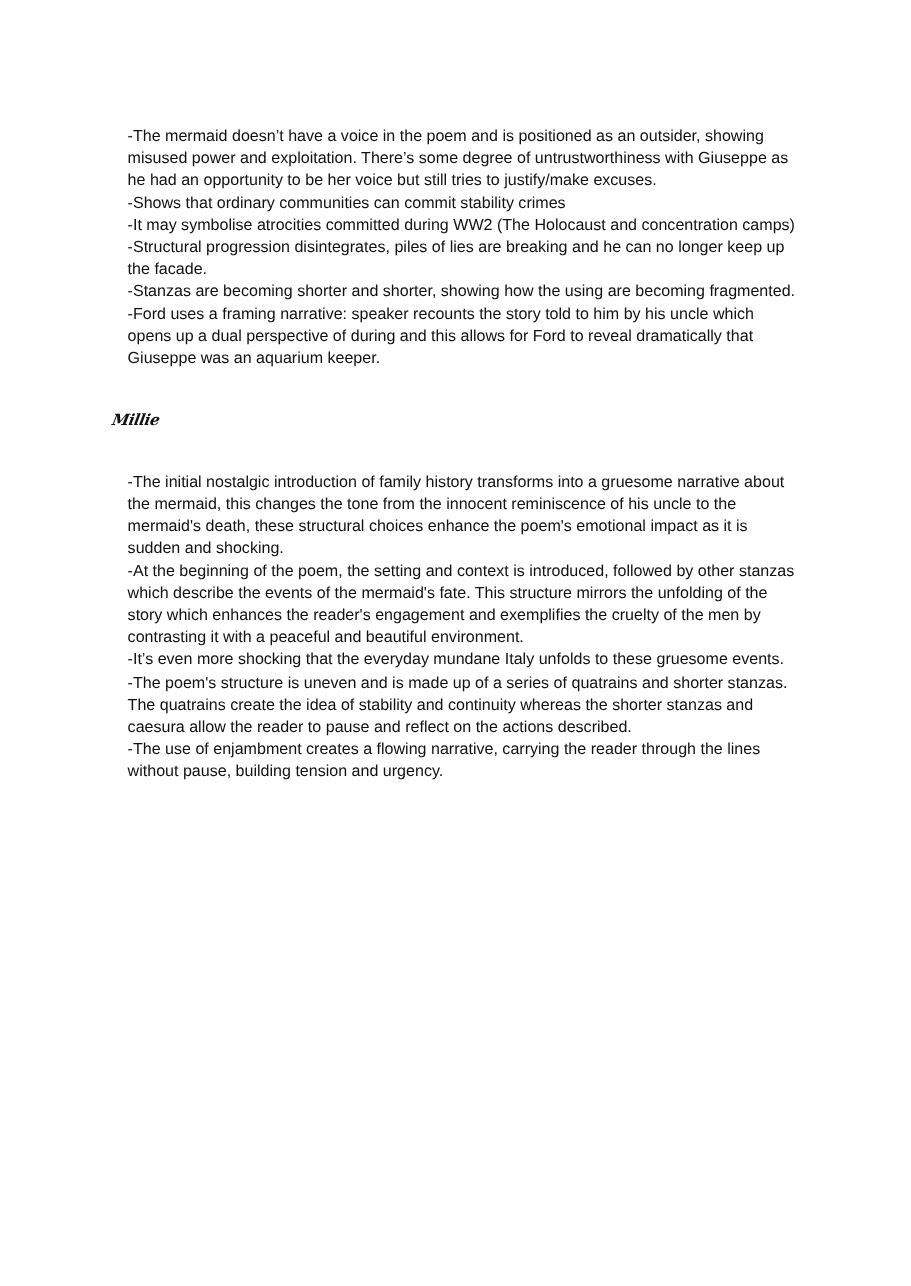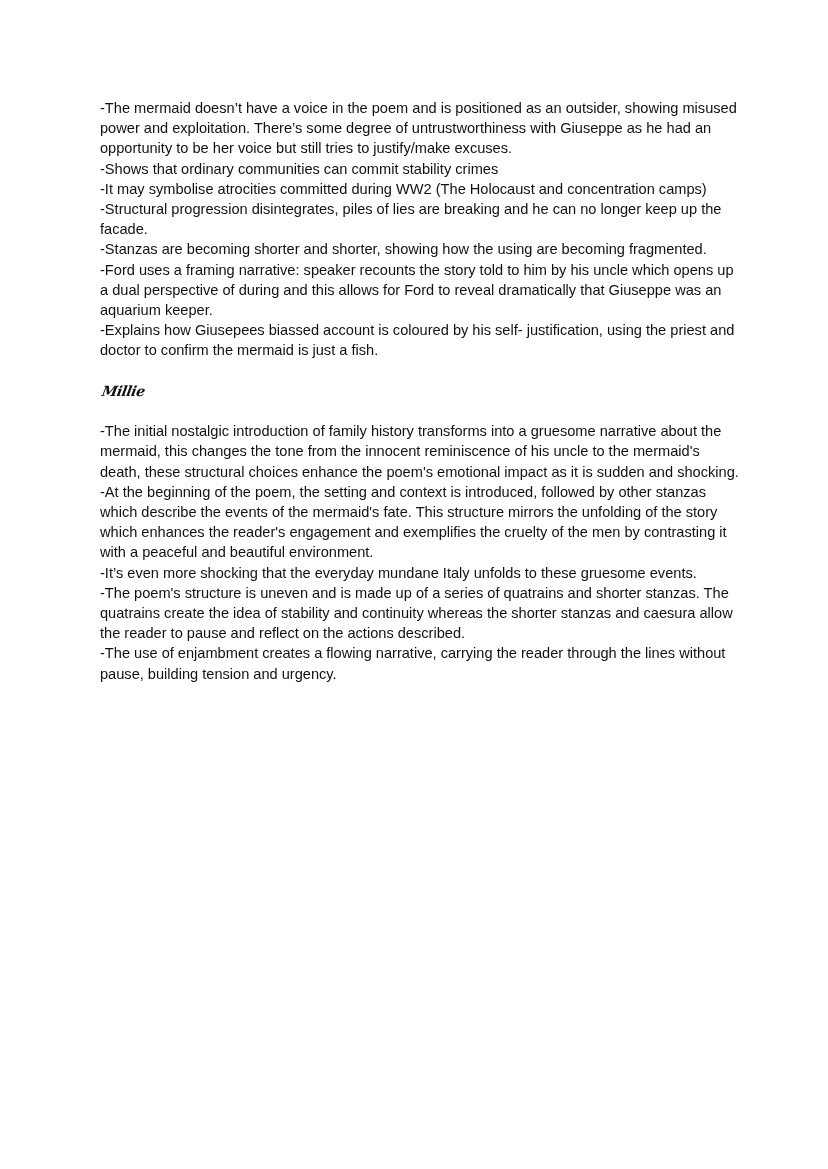--- a/index.html
+++ b/index.html
@@ -21,21 +21,21 @@
       font-family: "Liberation Sans", sans-serif;
       font-size: 14.6px;
       line-height: 20.2px;
       color: #111111;
     }
     .para {
       margin: 0;
       padding: 0;
       white-space: normal;
     }
-    .block { margin: 0; }
+    .block { margin: 16px; }
     .spacer { height: 20.2px; }
     .heading {
       font-family: "DejaVu Serif", serif;
       font-style: italic;
       font-weight: bold;
       font-size: 14px;
       line-height: 20.2px;
       letter-spacing: -0.5px;
       margin: 0;
       transform: skewX(-10deg);
@@ -47,21 +47,20 @@
 <body>
 
 <div class="page">
   <div class="block">
     <p class="para">-The mermaid doesn’t have a voice in the poem and is positioned as an outsider, showing misused power and exploitation. There’s some degree of untrustworthiness with Giuseppe as he had an opportunity to be her voice but still tries to justify/make excuses.</p>
     <p class="para">-Shows that ordinary communities can commit stability crimes</p>
     <p class="para">-It may symbolise atrocities committed during WW2 (The Holocaust and concentration camps)</p>
     <p class="para">-Structural progression disintegrates, piles of lies are breaking and he can no longer keep up the facade.</p>
     <p class="para">-Stanzas are becoming shorter and shorter, showing how the using are becoming fragmented.</p>
     <p class="para">-Ford uses a framing narrative: speaker recounts the story told to him by his uncle which opens up a dual perspective of during and this allows for Ford to reveal dramatically that Giuseppe was an aquarium keeper.</p>
-    <p class="para">-Explains how Giusepees biassed account is coloured by his self- justification, using the priest and doctor to confirm the mermaid is just a fish.</p>
   </div>
 
   <div class="spacer"></div>
 
   <div style="margin: 0 0 0 2px;">
     <span class="heading">Millie</span>
   </div>
 
   <div class="spacer"></div>
 

